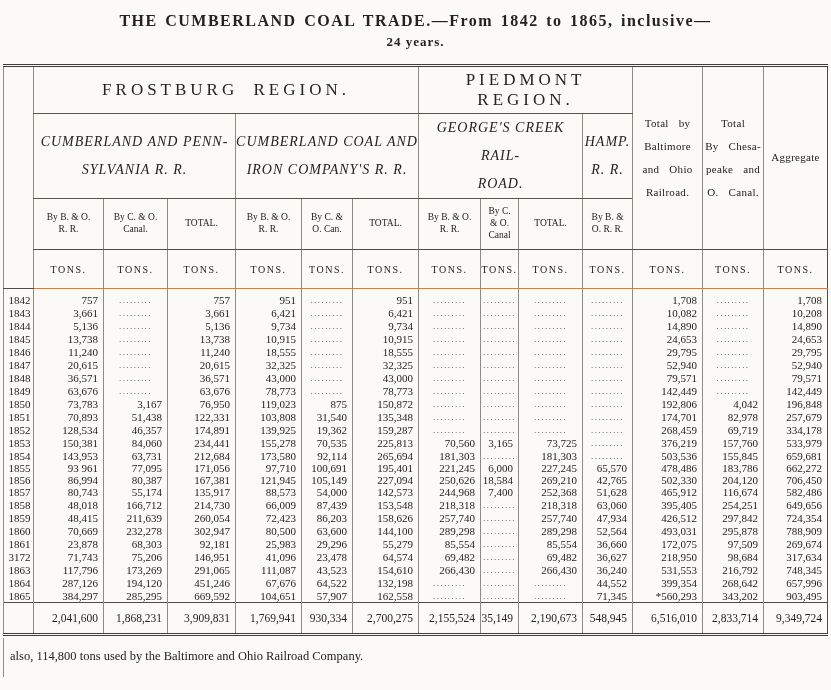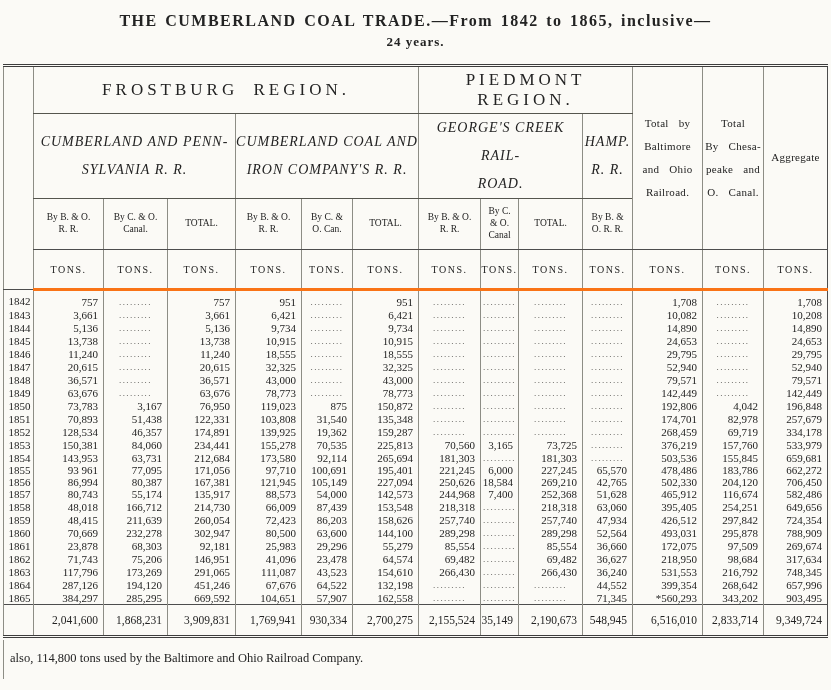--- a/index.html
+++ b/index.html
@@ -25,21 +25,21 @@
   th,td{
     border-left:1px solid #8d8d85;
     padding:0;
     font-weight:normal;
     overflow:hidden;
   }
   th{white-space:pre-line;text-align:center;vertical-align:middle;}
   .region-row th{height:46px;font-size:17px;letter-spacing:4px;word-spacing:7px;border-bottom:1px solid #55554e;}
   .company-row th{height:62px;font-size:14px;letter-spacing:1px;line-height:2.0;border-bottom:1px solid #55554e;font-style:italic;}
   .route-row th{height:50px;font-size:9.5px;line-height:1.25;border-bottom:1px solid #4d4d4d;}
-  .tons-row th{height:38px;font-size:10px;letter-spacing:1.5px;border-bottom:3px solid #f97316;}
+  .tons-row th{height:38px;font-size:10px;letter-spacing:1.5px;border-bottom:1px solid #f97316;}
   th.year-head{border-bottom:1px solid #4d4d4d;}
   th.tallhead{font-size:11px;line-height:2.1;letter-spacing:0.3px;border-bottom:1px solid #4d4d4d;}
   tbody td{height:12px;line-height:12px;font-size:11px;}
   tbody td.year{text-align:center;padding-left:2px;}
   td.num{text-align:right;padding-right:5px;font-variant-numeric:lining-nums;}
   td.empty{text-align:center;}
   .dots{font-size:9px;letter-spacing:1.4px;color:#3a3a36;}
   tbody tr:first-child td{padding-top:4px;}
   tfoot td{
     height:30px;font-size:11.5px;
@@ -460,21 +460,21 @@
           <td class="num">55,279</td>
           <td class="num">85,554</td>
           <td class="empty"><span class="dots">.........</span></td>
           <td class="num">85,554</td>
           <td class="num">36,660</td>
           <td class="num">172,075</td>
           <td class="num">97,509</td>
           <td class="num">269,674</td>
         </tr>
         <tr>
-          <td class="year">1862</td>
+          <td class="year">3172</td>
           <td class="num">71,743</td>
           <td class="num">75,206</td>
           <td class="num">146,951</td>
           <td class="num">41,096</td>
           <td class="num">23,478</td>
           <td class="num">64,574</td>
           <td class="num">69,482</td>
           <td class="empty"><span class="dots">.........</span></td>
           <td class="num">69,482</td>
           <td class="num">36,627</td>

